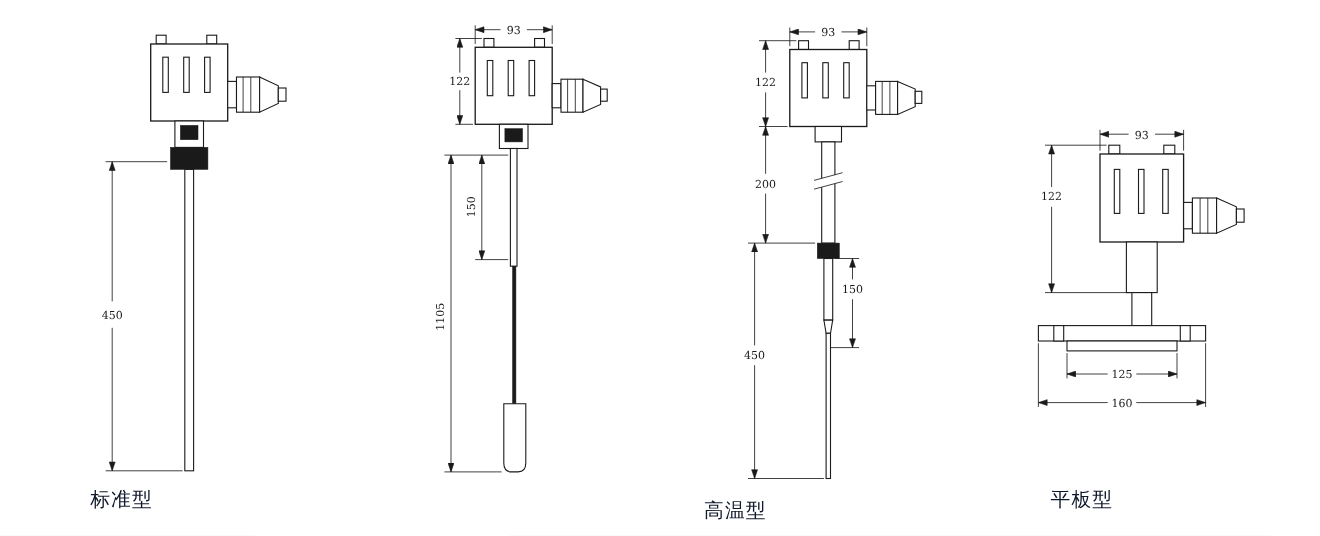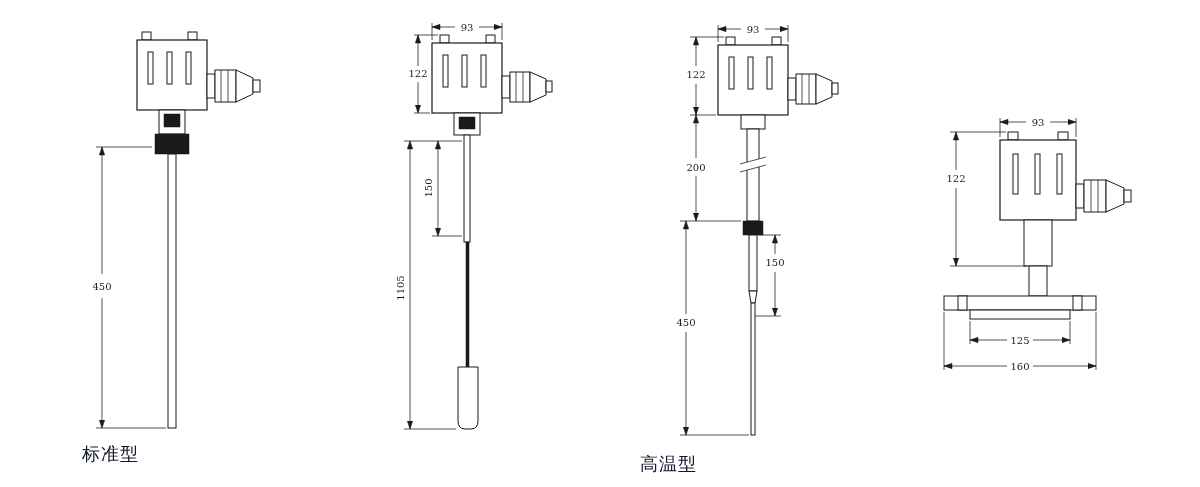--- a/index.html
+++ b/index.html
@@ -278,14 +278,15 @@
         <line class="thin" x1="184" y1="204" x2="184" y2="262"></line>
         <line class="thin" x1="32" y1="258" x2="95" y2="258" marker-start="url(#ar4)"></line>
         <line class="thin" x1="121" y1="258" x2="184" y2="258" marker-end="url(#ar4)"></line>
         <text class="dimtext" x="108" y="262" text-anchor="middle">160</text>
       </g>
     </svg>
   </figure>
 
   <div class="caption" style="left:82px; top:442px;">标准型</div>
   <div class="caption" style="left:640px; top:452px;font-family:Liberation Mono, monospace;">高温型</div>
+  <div class="caption" style="left:955px; top:442px;">平板型</div>
 
 </div>
 
 </body></html>

